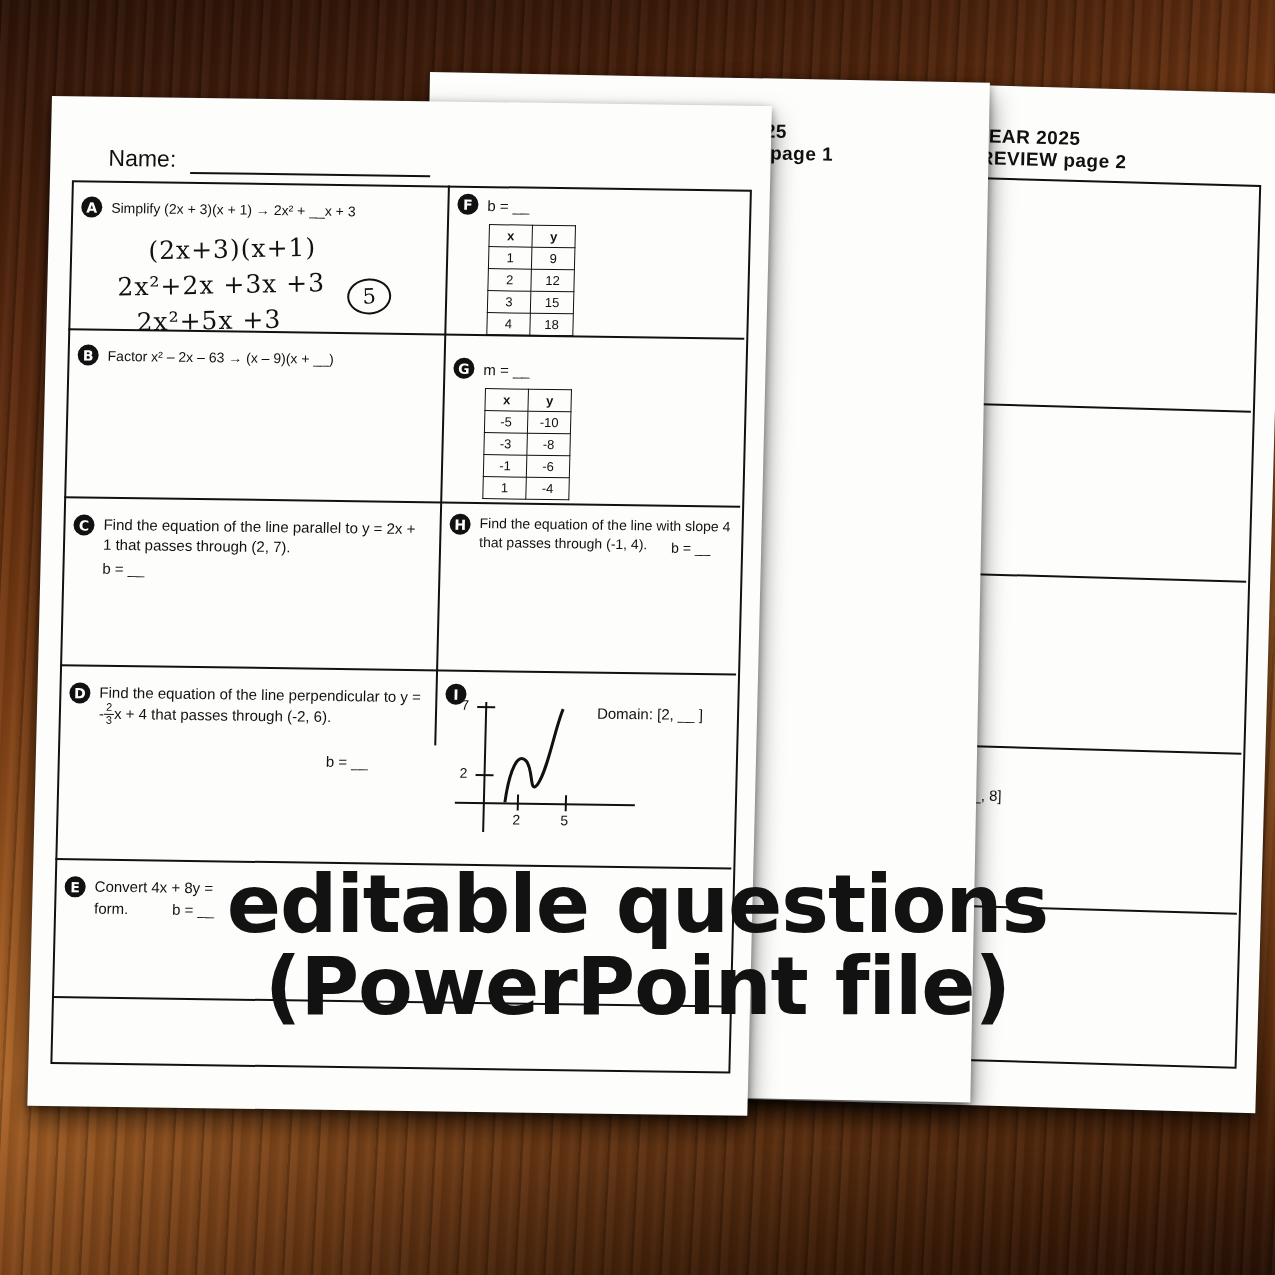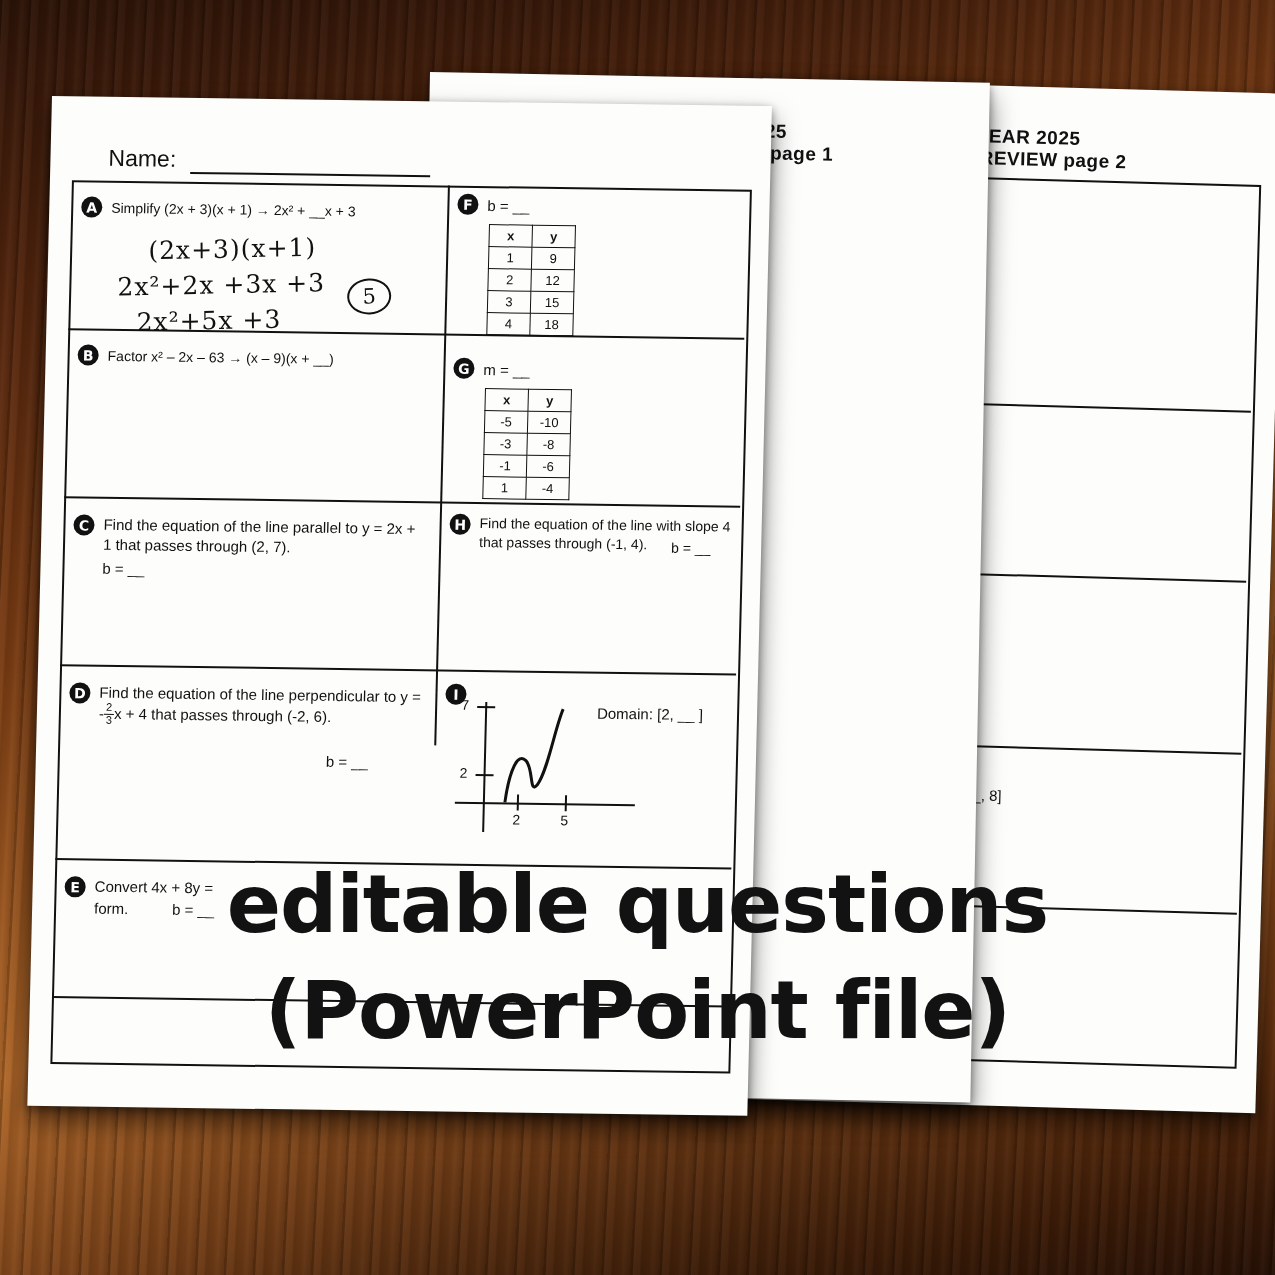--- a/index.html
+++ b/index.html
@@ -100,21 +100,21 @@
   .axis{position:absolute;background:#111;}
 
   
   .watermark{
     position:absolute;left:0;right:0;text-align:center;
     font-family:"DejaVu Sans",sans-serif;
     font-weight:bold;color:#121212;
     line-height:.98;letter-spacing:-1px;
   }
   .wm1{top:866px;font-size:80px;}
-  .wm2{top:948px;font-size:80px;margin-top:24px;}
+  .wm2{top:948px;font-size:80px;}
 
   .fracwrap{display:inline-block;vertical-align:middle;text-align:center;font-size:11px;line-height:1.05;transform:translateY(-1px);}
   .fracwrap .num{display:block;border-bottom:1px solid #111;padding:0 2px;}
   .fracwrap .den{display:block;padding:0 2px;}
 </style>
 </head>
 <body>
 
 <div id="stage">
   <div class="wood"></div>

